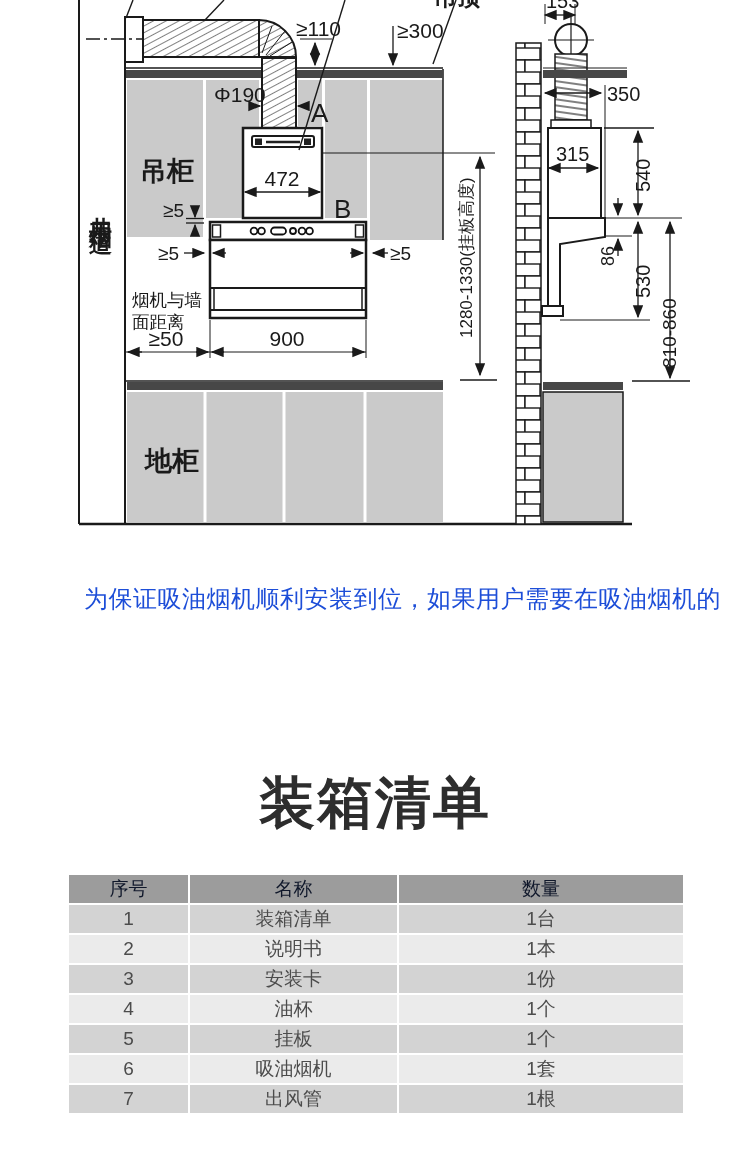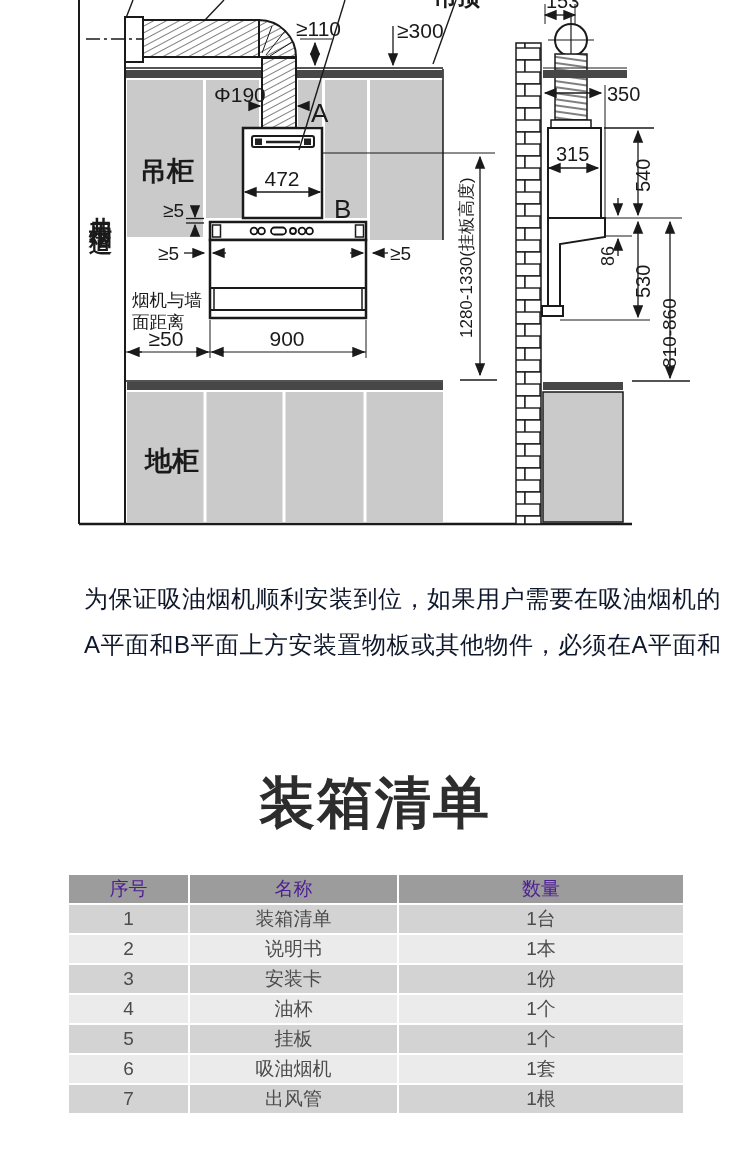--- a/index.html
+++ b/index.html
@@ -3,26 +3,26 @@
 <meta charset="utf-8">
 <style>
   html,body{margin:0;padding:0;background:#fff;}
   .page{position:relative;width:750px;height:1160px;background:#ffffff;overflow:hidden;
         font-family:"Liberation Sans","DejaVu Sans",sans-serif;color:#333;}
   .diagram-wrap{position:absolute;left:0;top:0;width:750px;height:545px;}
   svg text{fill:#1a1a1a;font-family:"Liberation Sans","DejaVu Sans",sans-serif;}
   .flue-vertical{position:absolute;left:86px;top:198px;writing-mode:vertical-rl;text-orientation:upright;
         font-size:23px;font-weight:bold;letter-spacing:5px;color:#1a1a1a;}
   .note{position:absolute;left:84px;top:576px;width:640px;font-size:24px;line-height:46px;
-        color:#0f172a;letter-spacing:0.5px;}
+        color:#1d4ed8;letter-spacing:0.5px;}
   .list-title{position:absolute;left:0;top:766px;width:750px;text-align:center;font-size:56px;
         font-weight:900;color:#2d2d2d;letter-spacing:2px;}
   table.packing{position:absolute;left:67px;top:873px;width:618px;border-collapse:separate;
         border-spacing:2px;background:#fff;table-layout:fixed;font-size:19px;}
-  table.packing th{background:#9c9c9c;color:#4c1d95;font-weight:normal;height:25px;text-align:center;margin-top:33px;}
+  table.packing th{background:#9c9c9c;color:#0f172a;font-weight:normal;height:25px;text-align:center;margin-top:33px;}
   table.packing td{color:#4c4c4c;height:26px;text-align:center;}
   table.packing tr.odd td{background:#d3d3d3;}
   table.packing tr.even td{background:#ebebeb;}
   .c1{width:117px;}.c2{width:205px;}.c3{width:282px;}
 </style>
 </head>
 <body>
 
 <div class="page">
 
@@ -213,21 +213,20 @@
       <text transform="translate(614,266) rotate(-90)" font-size="18">86</text>
       <text transform="translate(650,298) rotate(-90)" font-size="20">530</text>
       <text transform="translate(676,368) rotate(-90)" font-size="19">810-860</text>
     </svg>
 
     <div class="flue-vertical">共用烟道</div>
   </div>
 
   <div class="note">
     <div>为保证吸油烟机顺利安装到位，如果用户需要在吸油烟机的</div>
-    <div>A平面和B平面上方安装置物板或其他物件，必须在A平面和</div>
   </div>
 
   <div class="list-title">装箱清单</div>
 
   <table class="packing">
     <thead>
       <tr>
         <th class="c1">序号</th>
         <th class="c2">名称</th>
         <th class="c3">数量</th>

